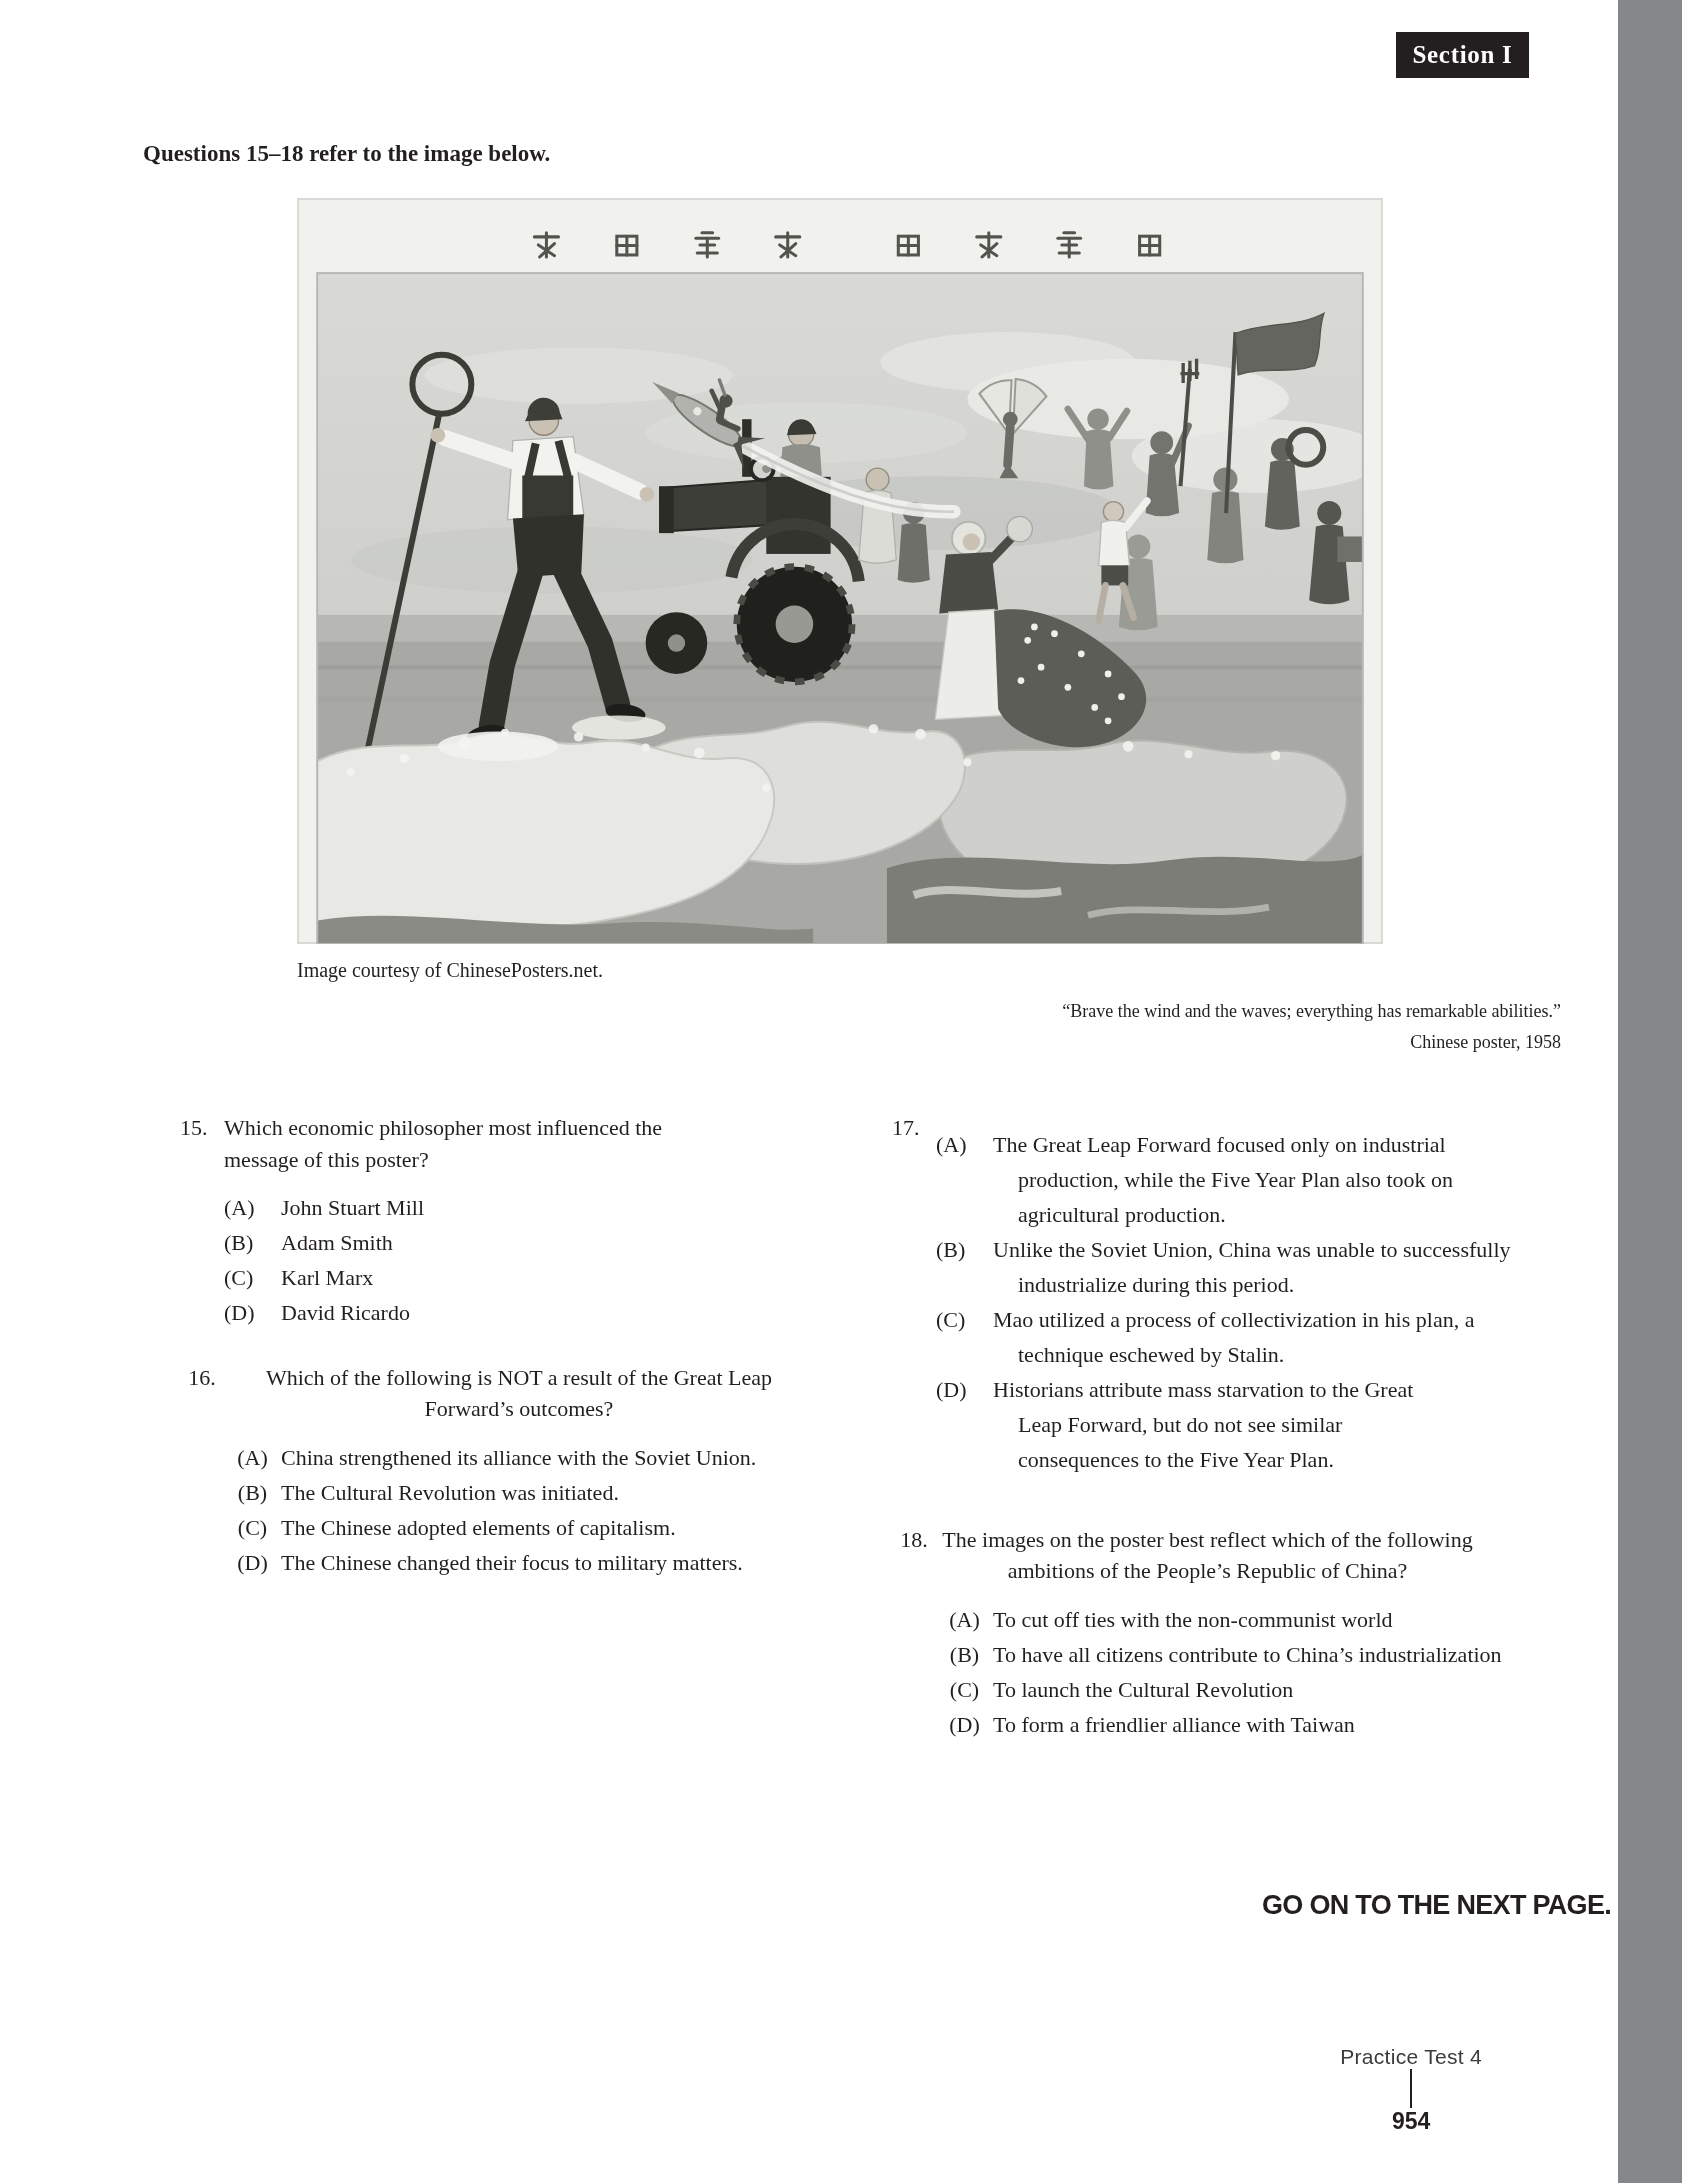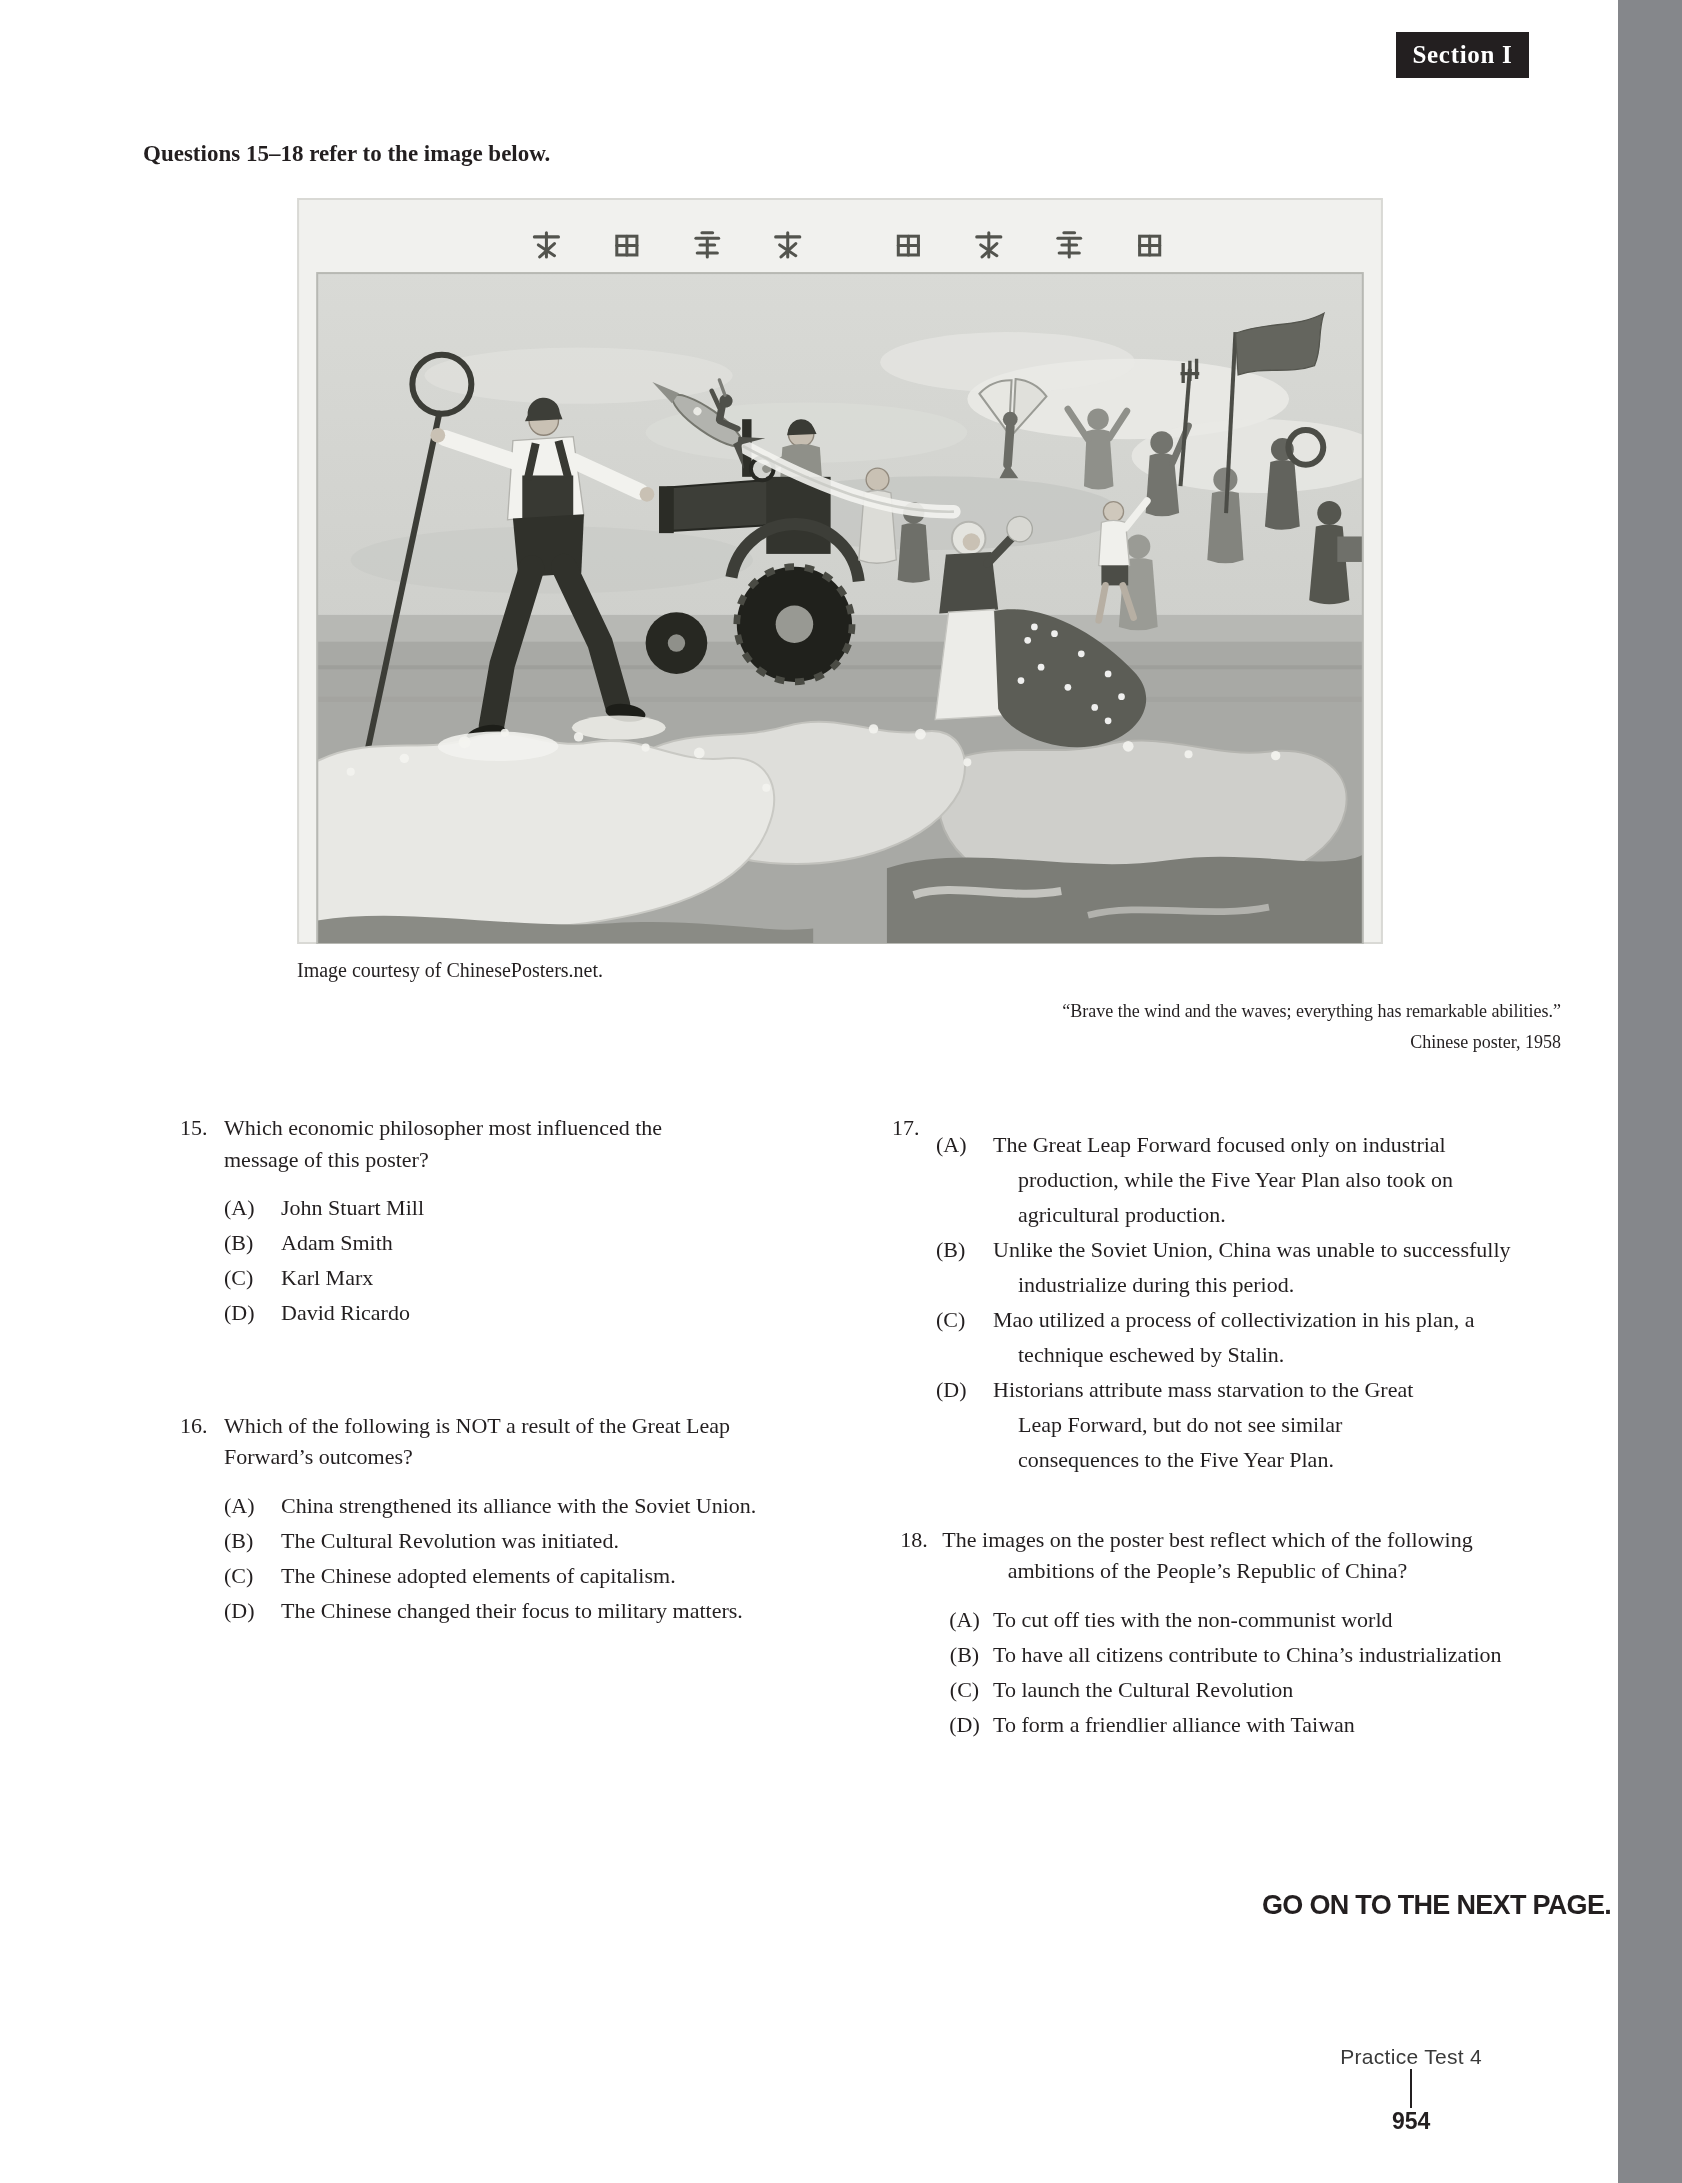--- a/index.html
+++ b/index.html
@@ -16,21 +16,21 @@
   }
   .instructions { position:absolute; left:143px; top:141px; font-size:23px; font-weight:bold; }
   .poster { position:absolute; left:297px; top:198px; width:1086px; height:746px; }
   .poster svg { display:block; width:100%; height:100%; }
   .caption { position:absolute; left:297px; top:959px; font-size:20px; }
   .quote-block { position:absolute; right:121px; top:996px; text-align:right; font-size:18px; line-height:31px; }
   .col { position:absolute; top:1112px; font-size:22px; }
   .col-left  { left:180px;  width:701px; }
   .col-right { left:892px; width:694px; }
   .q { display:flex; }
-  .mt78 { margin-top:80px; }
+  .mt78 { margin-top:32px;text-align:center; }
   .mt70 { margin-top:47px;text-align:center; }
   .q-num { flex:0 0 44px; width:44px; line-height:31.5px; }
   .q-text { line-height:31.5px; }
   .qt-15 { max-width:510px; }
   .qt-16 { max-width:590px; }
   .qt-17 { max-width:570px; }
   .qt-18 { max-width:543px; }
   .opts { margin-top:14.8px; }
   .opt { display:flex; }
   .opt-label { flex:0 0 57px; width:57px; line-height:35px; }

